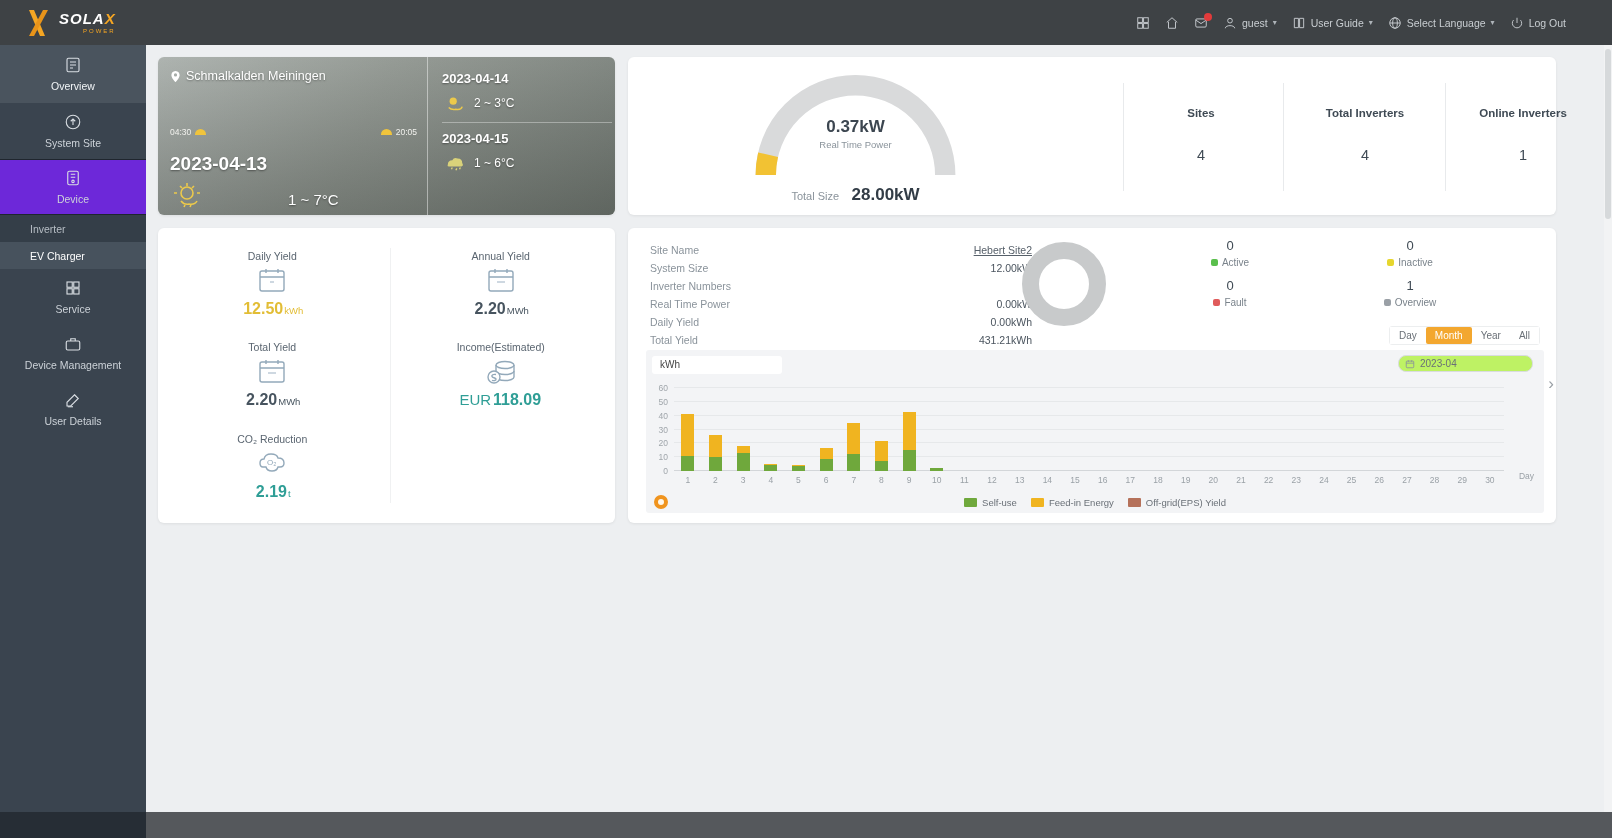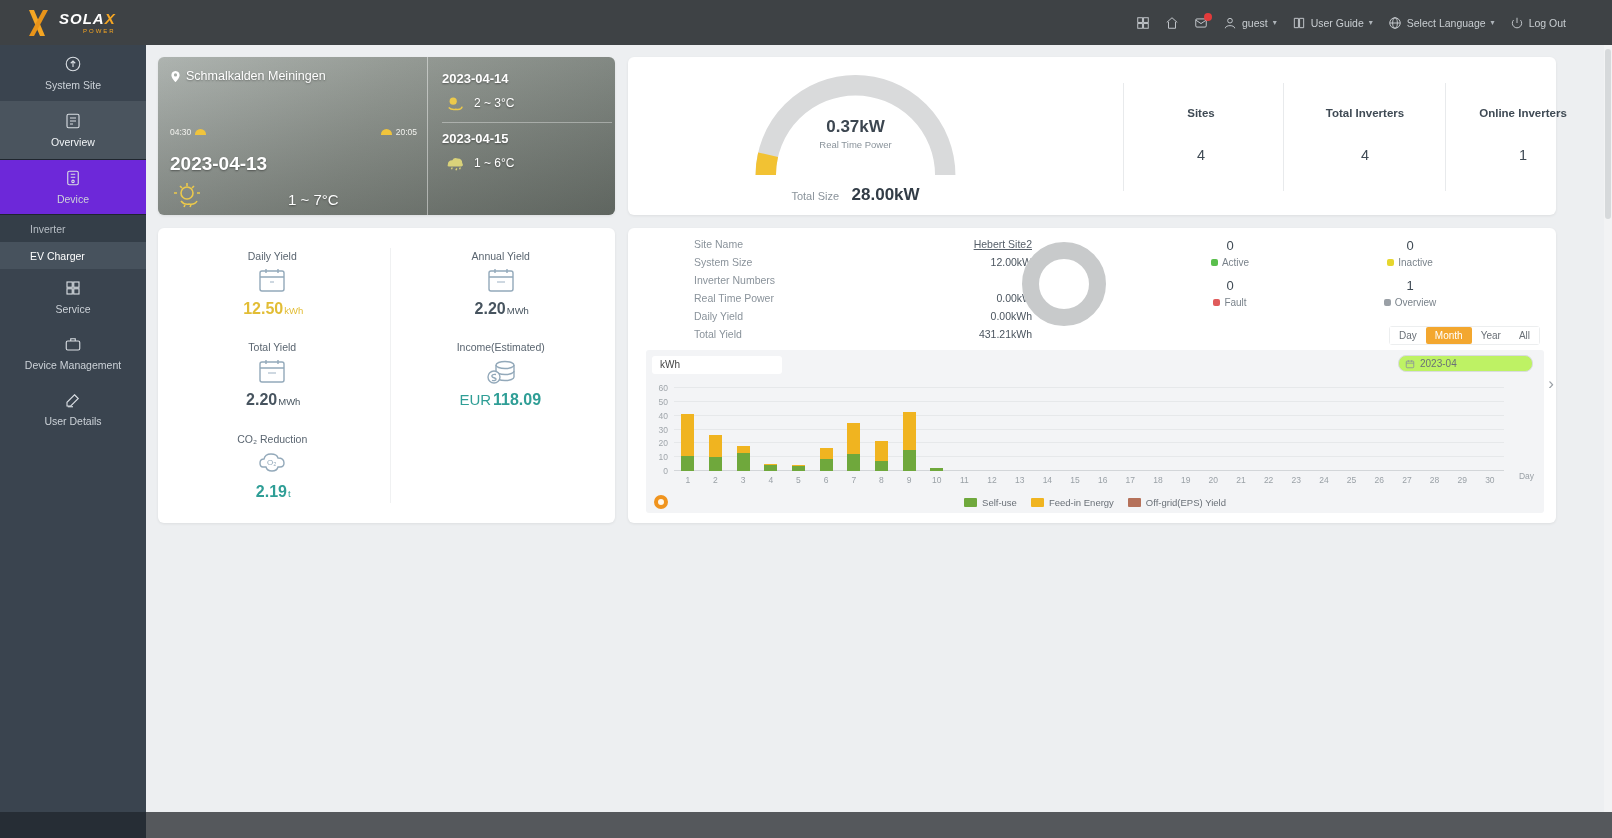--- a/index.html
+++ b/index.html
@@ -89,21 +89,21 @@
   .y-label { font-size:10.5px; color:#5a6570; }
   .y-cell svg { width:36px; height:30px; }
   .y-value { font-size:16px; font-weight:bold; }
   .y-value .u { font-size:9.5px; font-weight:normal; margin-left:1px; }
   .y-value .p { font-size:15px; font-weight:normal; margin-right:2px; }
   .y-vdiv { position:absolute; left:232px; top:20px; width:1px; height:255px; background:#f0f1f2; }
 
   
   .sitecard { left:482px; top:183px; width:928px; height:295px; }
   .details { position:absolute; left:22px; top:10px; width:382px; font-size:10.5px; }
-  .d-row { display:flex; justify-content:space-between; height:18px; align-items:flex-start;margin-left:44px; }
+  .d-row { display:flex; justify-content:space-between; height:18px; align-items:flex-end; }
   .d-lab { color:#8a939b; }
   .d-val { color:#4a545e; }
   .d-link { color:#57606a; text-decoration:underline; cursor:pointer; }
   .donut { position:absolute; left:394px; top:14px; width:84px; height:84px; border-radius:50%;
     border:17px solid #c8cacb; background:#fff; }
   .statuses { position:absolute; left:512px; top:10px; width:360px; display:grid;
     grid-template-columns:1fr 1fr; grid-template-rows:1fr 1fr; row-gap:10px; }
   .st-cell { text-align:center; }
   .st-val { font-size:13px; color:#3f4a54; margin-bottom:4px; }
   .st-lab { font-size:10px; color:#7a838b; display:flex; align-items:center; justify-content:center; gap:4px; }
@@ -216,33 +216,33 @@
             <path d="M12 3 V12"></path>
             <path d="M6 7 a8 8 0 1 0 12 0"></path>
           </svg>
       </span>
       <span>Log Out</span>
     </span>
   </div>
 </div>
 
 <div class="sidebar">
+  <div class="side-item active-light">
+    <svg viewBox="0 0 24 24">
+        <rect x="4" y="3" width="16" height="18" rx="2"></rect>
+        <path d="M8 8 H16 M8 12 H16 M8 16 H12"></path>
+      </svg>
+    <span>Overview</span>
+  </div>
   <div class="side-item">
     <svg viewBox="0 0 24 24">
         <circle cx="12" cy="12" r="9"></circle>
         <path d="M12 16 V8 M9 11 L12 8 L15 11"></path>
       </svg>
     <span>System Site</span>
-  </div>
-  <div class="side-item active-light">
-    <svg viewBox="0 0 24 24">
-        <rect x="4" y="3" width="16" height="18" rx="2"></rect>
-        <path d="M8 8 H16 M8 12 H16 M8 16 H12"></path>
-      </svg>
-    <span>Overview</span>
   </div>
   <div class="side-item active-dark">
     <svg viewBox="0 0 24 24">
         <rect x="5" y="3" width="14" height="18" rx="2"></rect>
         <path d="M9 7 H15 M9 11 H15"></path>
         <circle cx="12" cy="16.5" r="1.6"></circle>
       </svg>
     <span>Device</span>
   </div>
   <div class="submenu">

